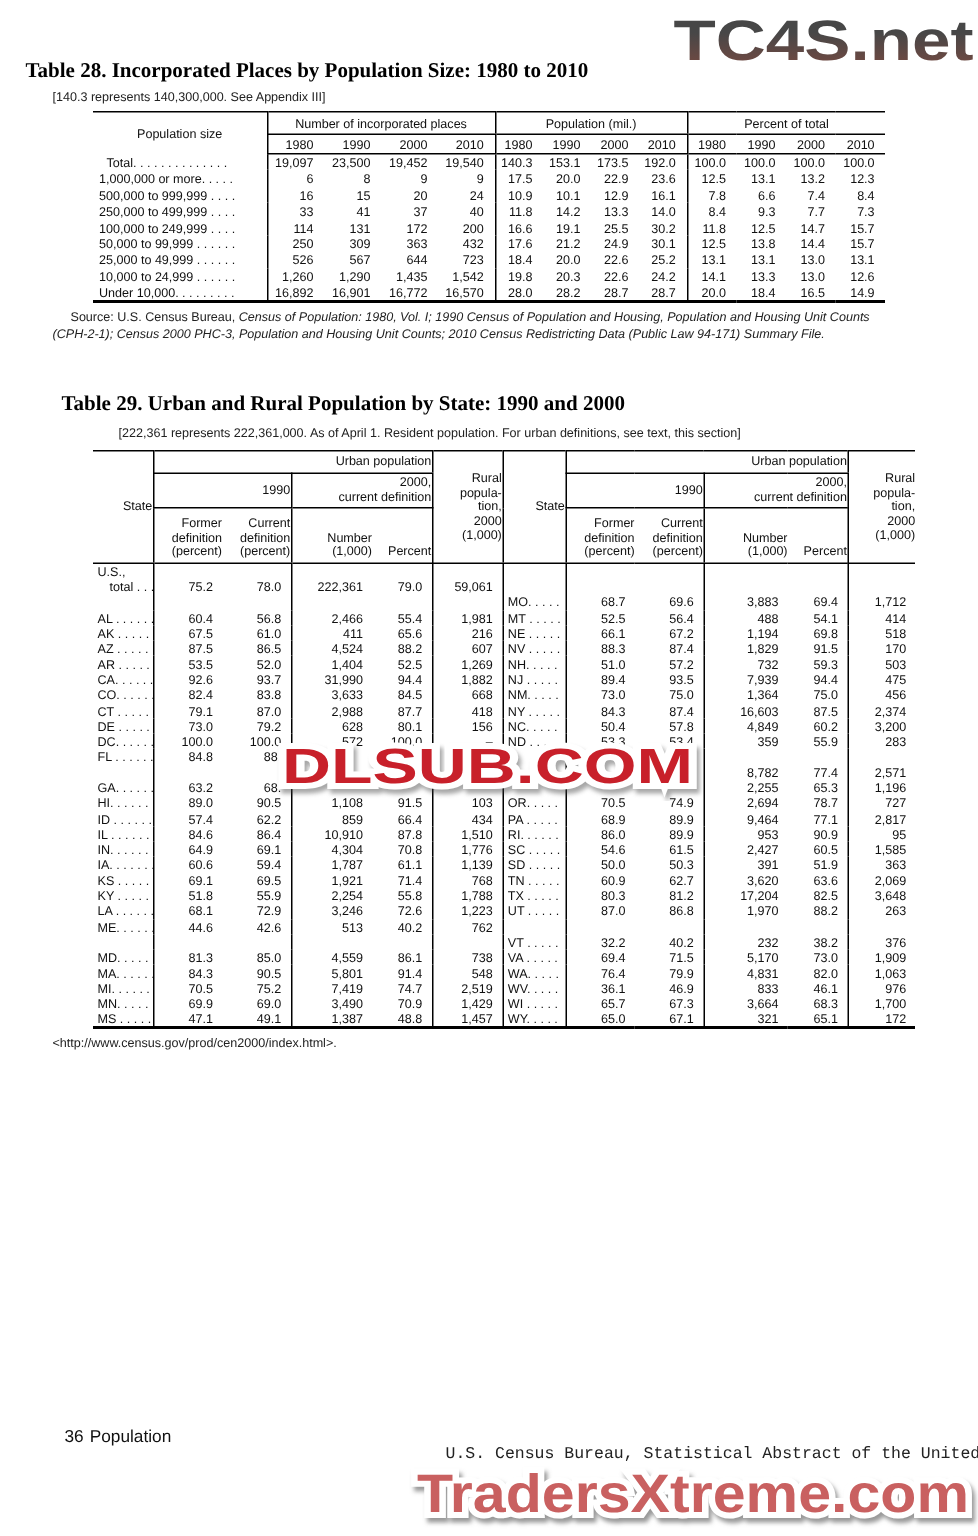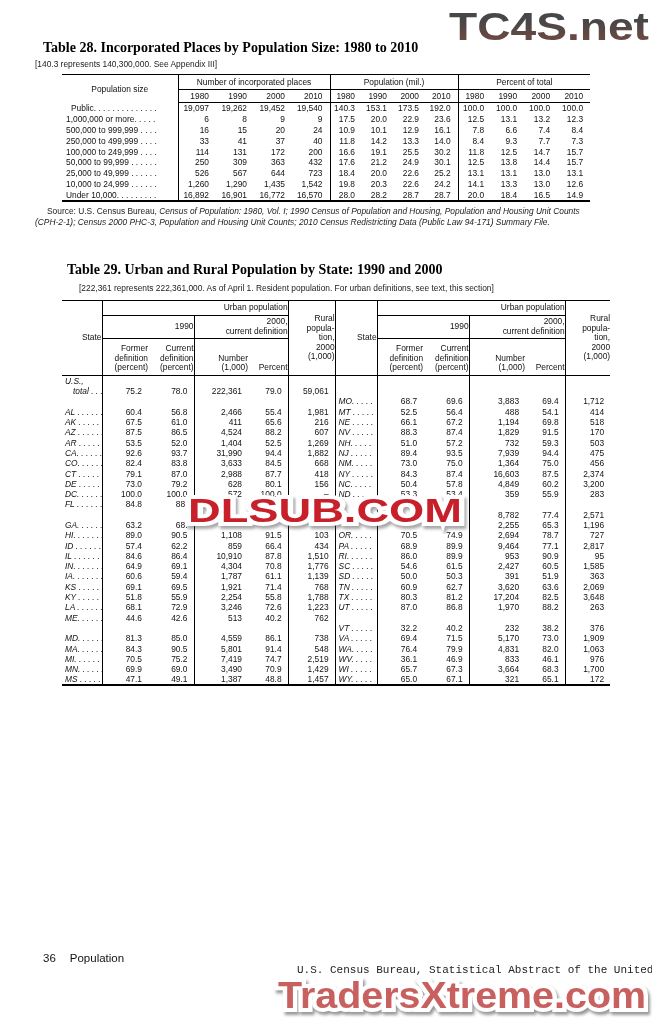--- a/index.html
+++ b/index.html
@@ -1,20 +1,20 @@
 <!DOCTYPE html>
 <html><head>
 <meta charset="utf-8">
 <style>
   * { margin:0; padding:0; box-sizing:border-box; }
   html,body { background:#ffffff; }
   body { width:652px; height:1024px; position:relative; font-family:"Liberation Sans",sans-serif; color:#111; overflow:hidden; }
 
   
-  .t-title { position:absolute; left:43px; font-family:"Liberation Serif",serif; font-weight:bold; font-size:14px; color:#000; white-space:nowrap; }
+  .t-title { position:absolute; left:17px; font-family:"Liberation Serif",serif; font-weight:bold; font-size:14px; color:#000; white-space:nowrap; }
   .t-note  { position:absolute; left:35px; font-size:8.4px; color:#222; white-space:nowrap; }
   .src { position:absolute; left:35px; font-size:8.4px; line-height:10.6px; color:#222; }
   .src .ind { display:inline-block; width:12px; }
   .it { font-style:italic; }
 
   
   table { border-collapse:collapse; table-layout:fixed; position:absolute; background:#fff; }
   th, td { font-weight:normal; font-size:8.4px; color:#111; overflow:hidden; }
   .vl { border-left:1px solid #000; }
   .b  { font-weight:bold; }
@@ -30,30 +30,30 @@
   #t28 tbody td.num { text-align:right; padding-right:7px; }
 
   #t29 { left:62px; top:300px; width:548px; border-top:1.6px solid #000; border-bottom:2.2px solid #000; }
   #t29 thead th { text-align:right; white-space:pre-line; line-height:9.6px; }
   #t29 .sth   { vertical-align:middle; }
   #t29 .urban { height:15px; vertical-align:middle; border-bottom:1px solid #000; }
   #t29 .yr    { height:23px; vertical-align:middle; border-bottom:1px solid #000; }
   #t29 .sub   { height:37px; vertical-align:bottom; padding-bottom:2px; border-bottom:1.6px solid #000; }
   #t29 .rural, #t29 .sth { border-bottom:1.6px solid #000; }
   #t29 tbody td { height:10.3px; white-space:nowrap; }
-  #t29 tbody td.st  { text-align:left; padding-left:3px;font-style:italic; }
+  #t29 tbody td.st  { text-align:left; padding-left:3px; }
   #t29 tbody td.st.indent { padding-left:11px; }
   #t29 tbody td.num { text-align:right; padding-right:6px; }
 
   
   #t29notes { position:absolute; left:35px; top:690px; font-size:8.4px; line-height:10.4px; color:#222; width:575px; }
 
   
   #pageno { position:absolute; left:43px; top:952px; font-size:11.5px; color:#111; }
-  #pageno .sec { margin-left:14px; }
+  #pageno .sec { margin-left:4px; }
   #credit { position:absolute; left:297px; top:964px; font-size:11px; color:#222; white-space:nowrap;font-family:Liberation Mono, monospace; }
 
   
   .wm { position:absolute; pointer-events:none; }
   #wm-top    { right:0px;  top:4px;   width:206px; height:46px; }
   #wm-mid    { left:181px; top:486px; width:288px; height:48px; }
   #wm-bottom { left:272px; top:970px; width:380px; height:50px; }
   #wm-mid svg text { filter:drop-shadow(2px 3px 1.5px rgba(60,60,60,0.45)); }
   #wm-bottom svg text { filter:drop-shadow(2px 3px 1.5px rgba(50,50,50,0.5)); }
   #wm-top svg text { filter:drop-shadow(0px 0px 2px rgba(255,255,255,0.95)); }
@@ -97,23 +97,23 @@
         <th>2000</th>
         <th>2010</th>
         <th class="vl">1980</th>
         <th>1990</th>
         <th>2000</th>
         <th>2010</th>
       </tr>
   </thead>
   <tbody id="t28-body">
       <tr class="b">
-        <td class="stub tot">Public. . . . . . . . . . . . . .</td>
+        <td class="stub tot">Total. . . . . . . . . . . . . .</td>
         <td class="num vl">19,097</td>
-        <td class="num">19,262</td>
+        <td class="num">23,500</td>
         <td class="num">19,452</td>
         <td class="num">19,540</td>
         <td class="num vl">140.3</td>
         <td class="num">153.1</td>
         <td class="num">173.5</td>
         <td class="num">192.0</td>
         <td class="num vl">100.0</td>
         <td class="num">100.0</td>
         <td class="num">100.0</td>
         <td class="num">100.0</td>
@@ -725,20 +725,21 @@
         <td class="num vl">65.0</td>
         <td class="num">67.1</td>
         <td class="num vl">321</td>
         <td class="num">65.1</td>
         <td class="num vl">172</td>
       </tr>
     </tbody>
 </table>
 
 <div id="t29notes">
+  <div>&lt;http://www.census.gov/prod/cen2000/index.html&gt;.</div>
 </div>
 
 <div id="pageno">
   <span>36</span><span class="sec">Population</span>
 </div>
 <div id="credit">U.S. Census Bureau, Statistical Abstract of the United States: 2012</div>
 
 <div id="wm-top" class="wm">
   <svg width="206" height="46" viewBox="0 0 206 46">
     <defs>

